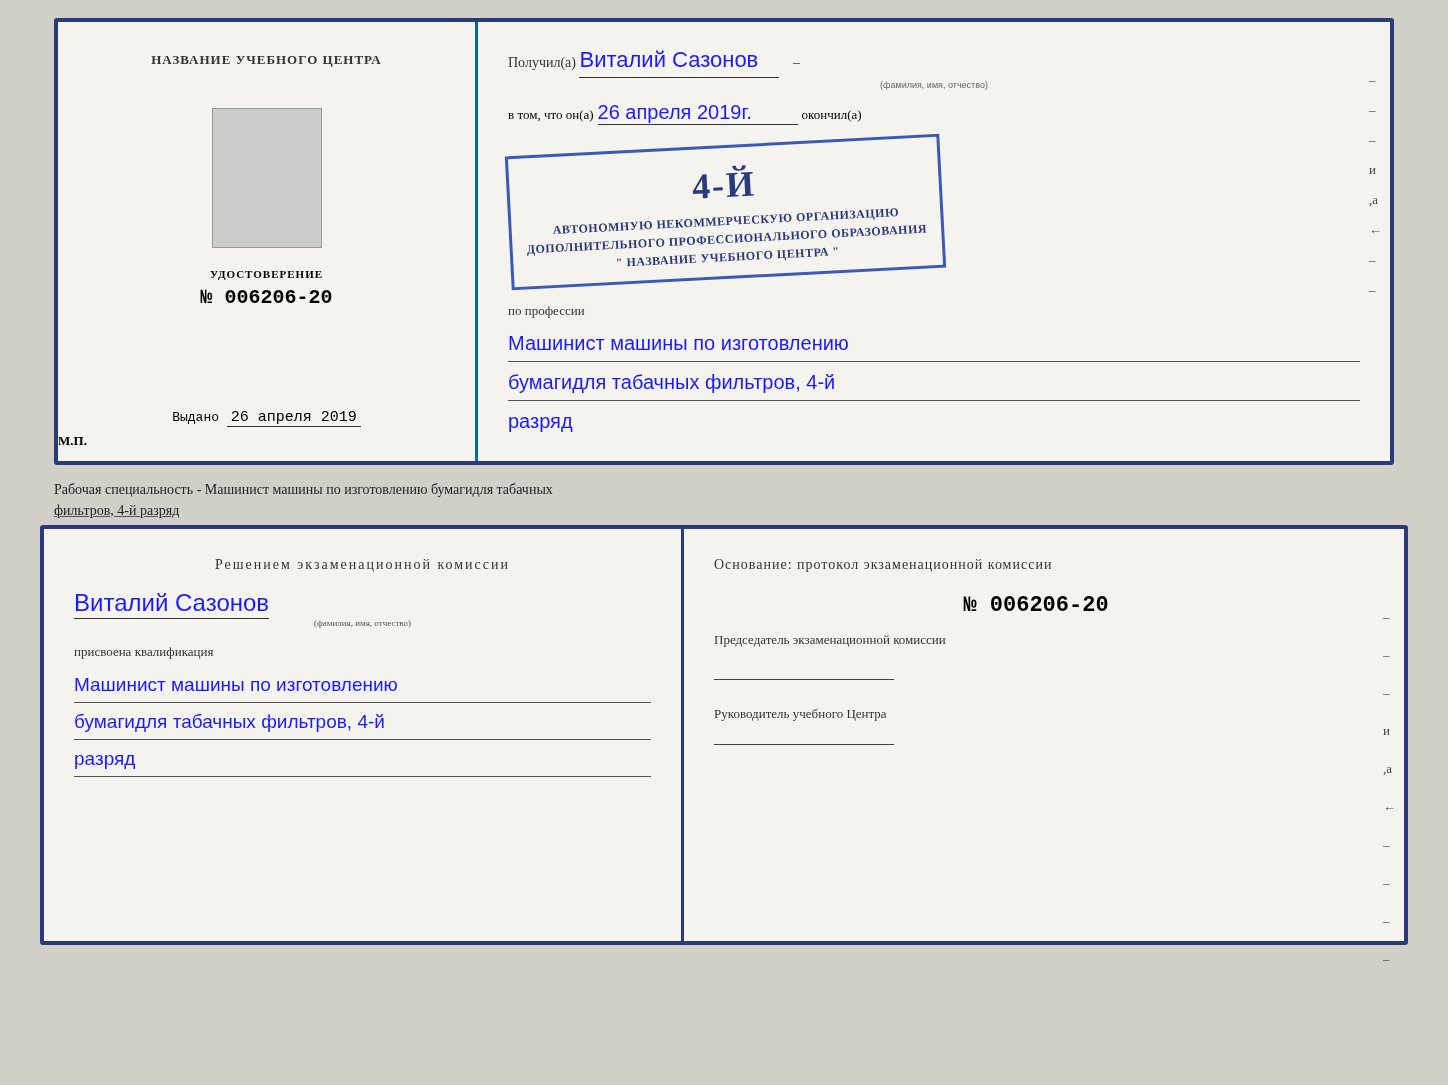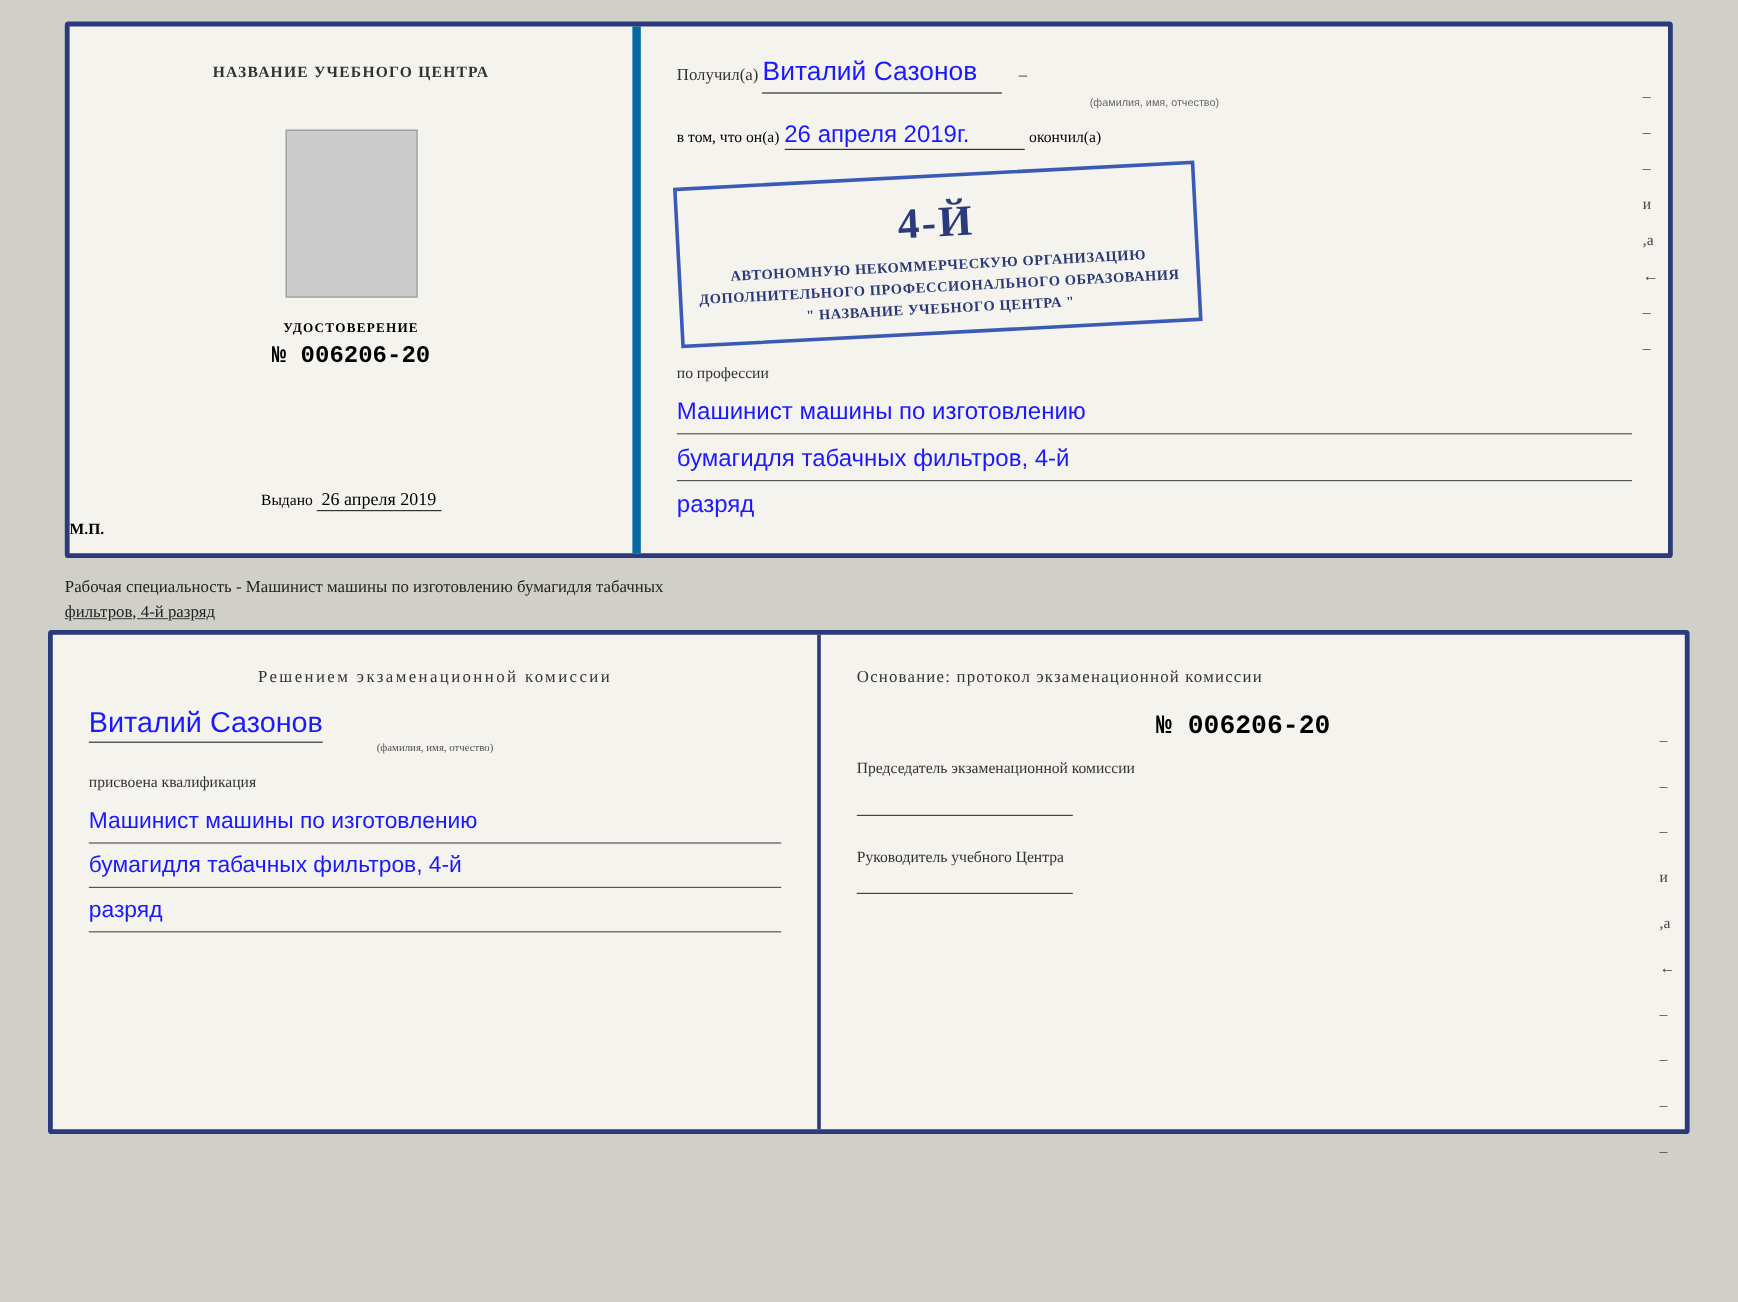--- a/index.html
+++ b/index.html
@@ -20,22 +20,22 @@
       width: 1340px;
       background: #f5f3ee;
       border: 4px solid #2a3a7a;
       border-radius: 3px;
       min-height: 420px;
       margin-bottom: 10px;
       position: relative;
     }
 
     .doc-left {
-      width: 476px;
-      border-right: 7px solid #0369a1;
+      width: 420px;
+      border-right: 3px solid #0369a1;
       padding: 30px 8px;
       display: flex;
       flex-direction: column;
       align-items: center;
       position: relative;
     }
 
     .doc-right {
       flex: 1;
       padding: 20px 30px 20px 30px;
@@ -76,20 +76,21 @@
       text-align: center;
       margin-bottom: 30px;
       font-family: 'Courier New', monospace;
     }
 
     .vydano-line {
       font-size: 13px;
       text-align: center;
       margin-top: auto;
       margin-bottom: 5px;
+      font-family: Liberation Mono, monospace;
     }
 
     .mp-label {
       position: absolute;
       bottom: 12px;
       left: 0;
       font-size: 13px;
       font-weight: bold;
     }
 

